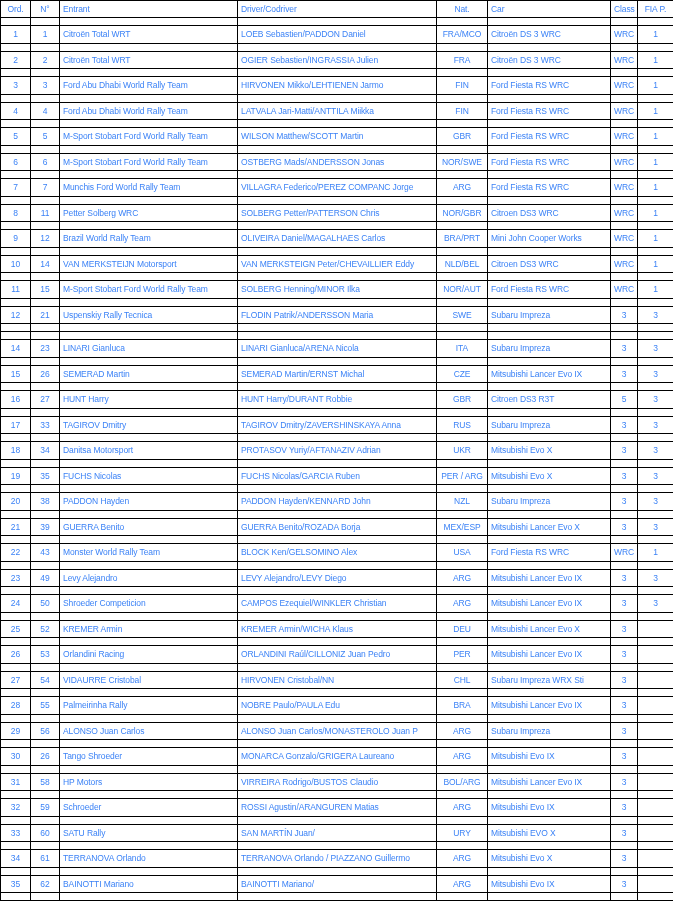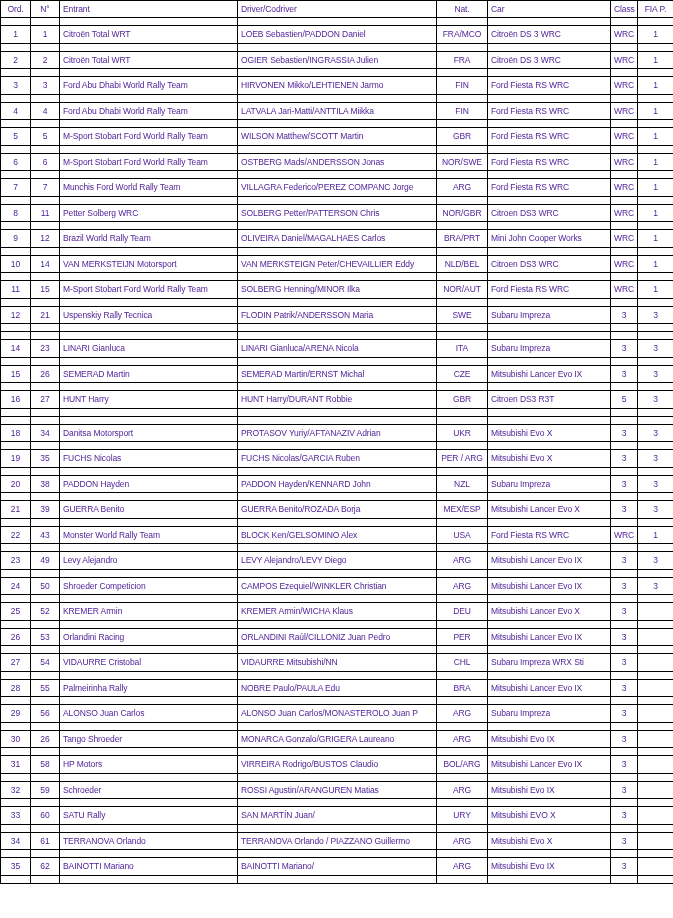--- a/index.html
+++ b/index.html
@@ -6,21 +6,21 @@
     margin: 0;
     padding: 0;
     background: #ffffff;
     width: 673px;
   }
   table.entry-list {
     border-collapse: collapse;
     table-layout: fixed;
     width: 673px;
     font-family: "Liberation Sans", sans-serif;
-    color: #4c1d95;
+    color: #3b82f6;
   }
   table.entry-list th,
   table.entry-list td {
     border: 1px solid #000;
     font-size: 8.5px;
     font-weight: normal;
     line-height: 1;
     padding: 0 3px;
     overflow: hidden;
     white-space: nowrap;
@@ -383,20 +383,30 @@
       <tr class="spacer-row">
         <td></td>
         <td></td>
         <td></td>
         <td></td>
         <td></td>
         <td></td>
         <td></td>
         <td></td>
       </tr>
+      <tr class="data-row">
+        <td class="ac">17</td>
+        <td class="ac">33</td>
+        <td class="al">TAGIROV Dmitry</td>
+        <td class="al">TAGIROV Dmitry/ZAVERSHINSKAYA Anna</td>
+        <td class="ac">RUS</td>
+        <td class="al">Subaru Impreza</td>
+        <td class="ac">3</td>
+        <td class="ac">3</td>
+      </tr>
       <tr class="spacer-row">
         <td></td>
         <td></td>
         <td></td>
         <td></td>
         <td></td>
         <td></td>
         <td></td>
         <td></td>
       </tr>
@@ -577,21 +587,21 @@
         <td></td>
         <td></td>
         <td></td>
         <td></td>
         <td></td>
       </tr>
       <tr class="data-row">
         <td class="ac">27</td>
         <td class="ac">54</td>
         <td class="al">VIDAURRE Cristobal</td>
-        <td class="al">VIDAURRE Mitsubishi/NN</td>
+        <td class="al">HIRVONEN Cristobal/NN</td>
         <td class="ac">CHL</td>
         <td class="al">Subaru Impreza WRX Sti</td>
         <td class="ac">3</td>
         <td class="ac"></td>
       </tr>
       <tr class="spacer-row">
         <td></td>
         <td></td>
         <td></td>
         <td></td>

